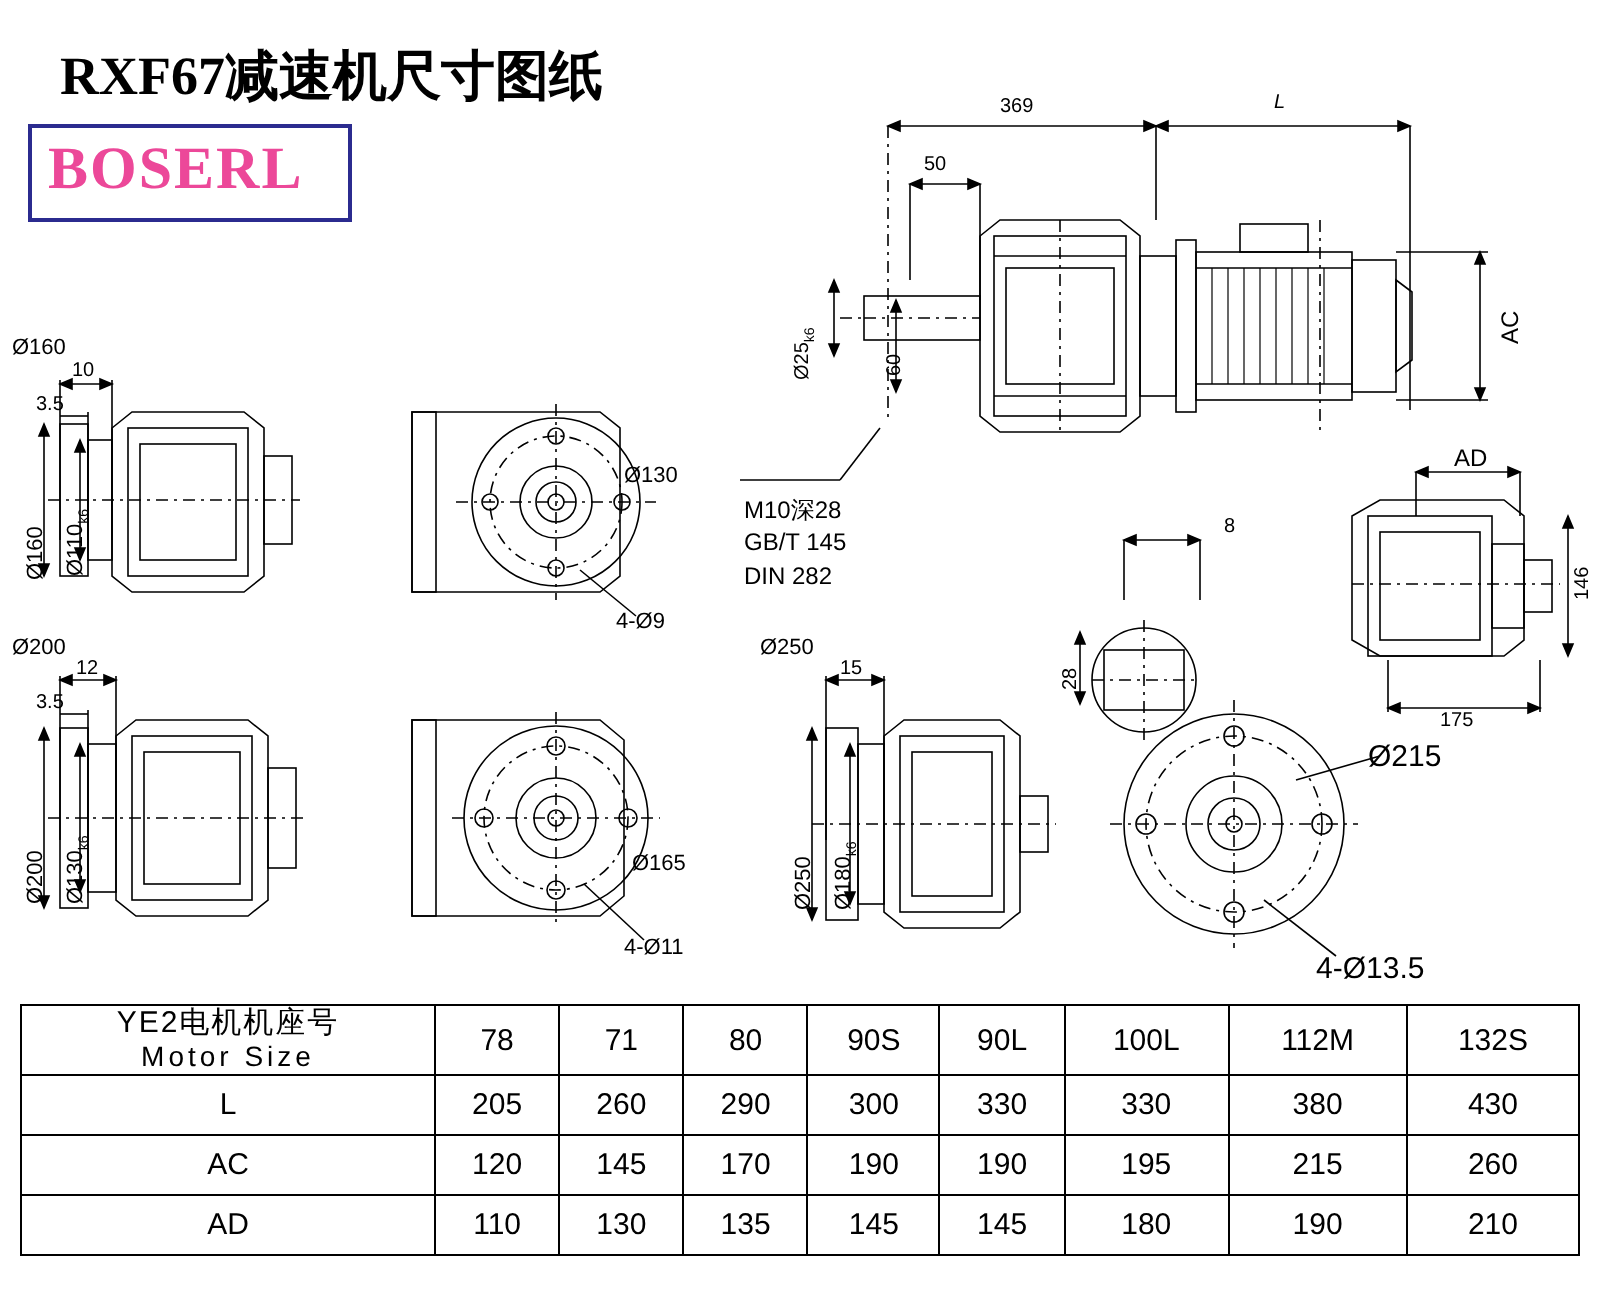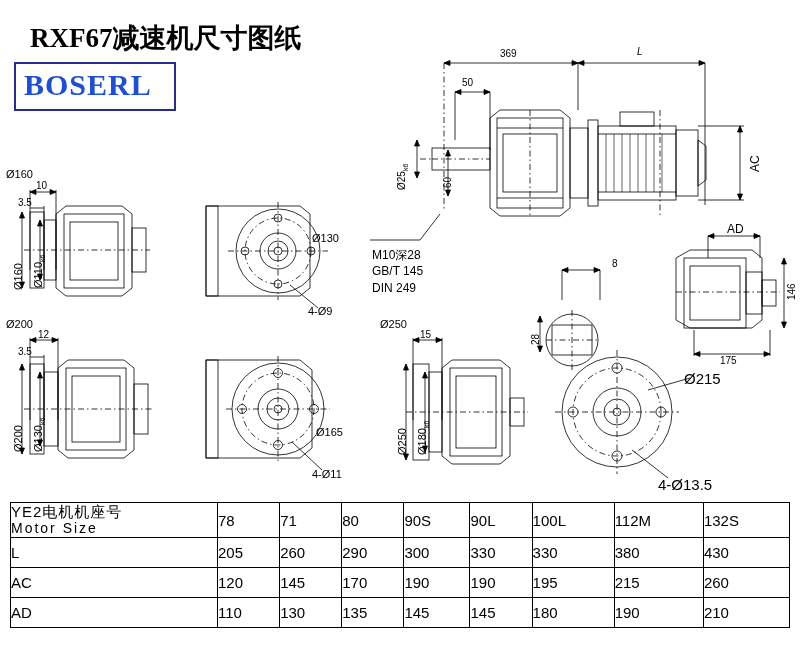--- a/index.html
+++ b/index.html
@@ -18,36 +18,36 @@
   }
 
   
   .logo-box{
     position:absolute;left:14px;top:62px;width:158px;height:45px;
     border:2px solid #2b2b8f;background:#fff;
   }
   .logo-text{
     position:absolute;left:8px;top:4px;
     font-family:"Liberation Serif", serif;
-    font-size:30px;font-weight:bold;color:#1d4ed8;letter-spacing:1px;
+    font-size:30px;font-weight:bold;color:#ec4899;letter-spacing:1px;
   }
 
   
   svg.draw{position:absolute;left:0;top:0;width:800px;height:646px;pointer-events:none;}
   .lbl{position:absolute;font-size:10px;font-family:"Liberation Sans",sans-serif;white-space:nowrap;}
   .sub{font-size:7px;vertical-align:sub;}
 
   
   table.spec{
     position:absolute;left:10px;top:502px;
     border-collapse:collapse;width:780px;
     font-family:"Liberation Sans", sans-serif;
   }
   table.spec td{
-    border:1px solid #000;font-size:15px;height:29px;padding:0;
+    border:1px solid #000;text-align:center;font-size:15px;height:29px;padding:0;
   }
   table.spec td.head{width:206px;font-size:15px;line-height:17px;}
   table.spec td.rowlabel{font-size:15px;}
   .hdr-cn{font-size:15px;letter-spacing:1px;}
   .hdr-en{font-size:14px;letter-spacing:2px;}
 </style>
 </head>
 <body>
 
 <div class="page">
@@ -290,21 +290,21 @@
   <div class="lbl" style="left:442px;top:188px;transform:rotate(-90deg);transform-origin:left top;">60</div>
   <div class="lbl" style="left:748px;top:172px;transform:rotate(-90deg);transform-origin:left top;font-size:12px;">AC</div>
   <div class="lbl" style="left:727px;top:222px;font-size:12px;">AD</div>
   <div class="lbl" style="left:786px;top:300px;transform:rotate(-90deg);transform-origin:left top;">146</div>
   <div class="lbl" style="left:720px;top:355px;">175</div>
   <div class="lbl" style="left:612px;top:258px;">8</div>
   <div class="lbl" style="left:530px;top:345px;transform:rotate(-90deg);transform-origin:left top;">28</div>
 
   <div class="lbl" style="left:372px;top:247px;font-size:12px;">M10深28</div>
   <div class="lbl" style="left:372px;top:264px;font-size:12px;">GB/T 145</div>
-  <div class="lbl" style="left:372px;top:281px;font-size:12px;">DIN 249</div>
+  <div class="lbl" style="left:372px;top:281px;font-size:12px;">DIN 282</div>
 
   <div class="lbl" style="left:6px;top:168px;font-size:11px;">Ø160</div>
   <div class="lbl" style="left:36px;top:180px;">10</div>
   <div class="lbl" style="left:18px;top:197px;">3.5</div>
   <div class="lbl" style="left:12px;top:290px;transform:rotate(-90deg);transform-origin:left top;font-size:11px;">Ø160</div>
   <div class="lbl" style="left:32px;top:288px;transform:rotate(-90deg);transform-origin:left top;font-size:11px;">
     <span>Ø110</span><span class="sub">k6</span>
   </div>
   <div class="lbl" style="left:312px;top:232px;font-size:11px;">Ø130</div>
   <div class="lbl" style="left:308px;top:305px;font-size:11px;">4-Ø9</div>

